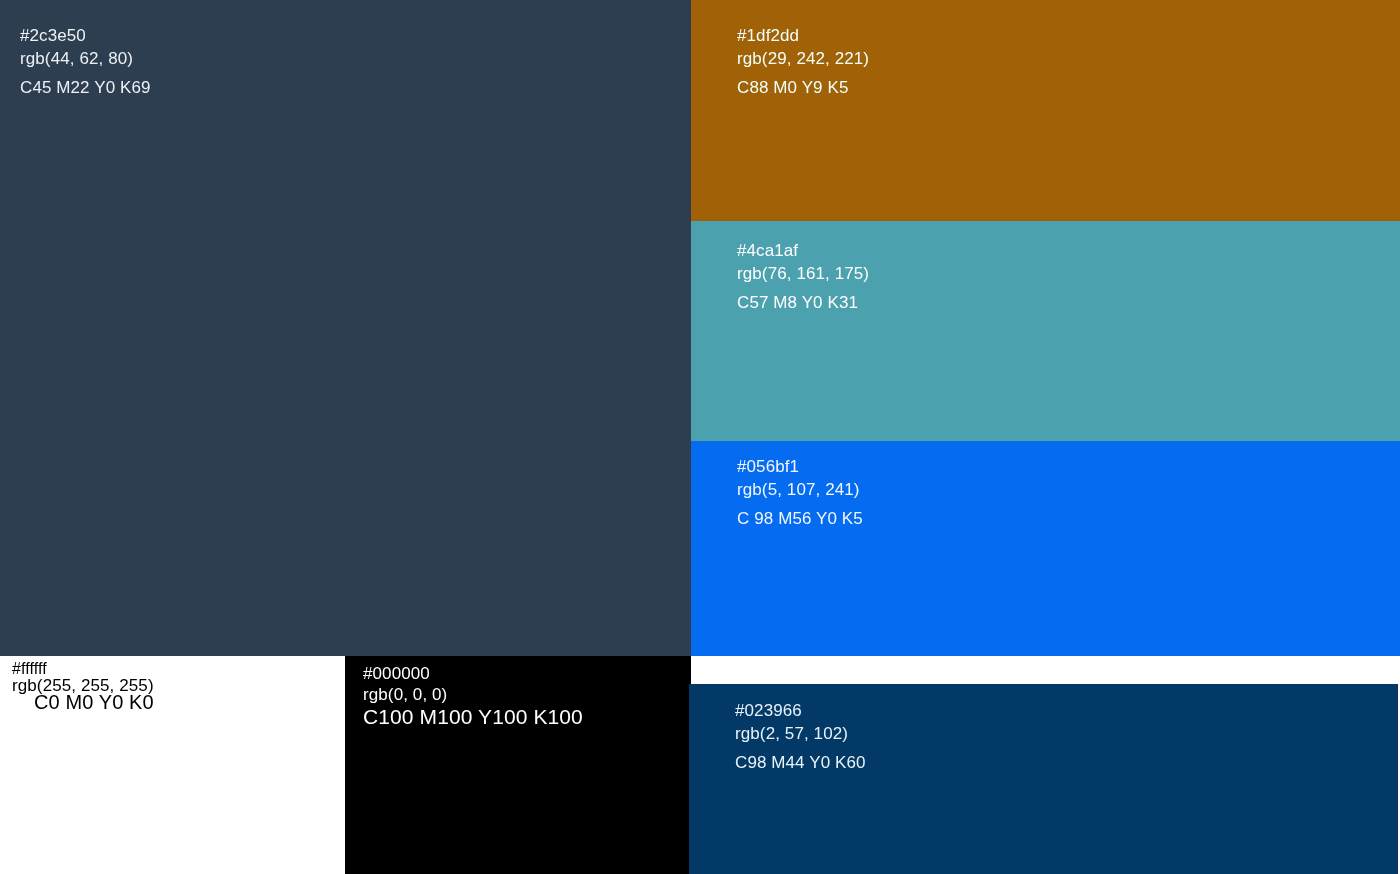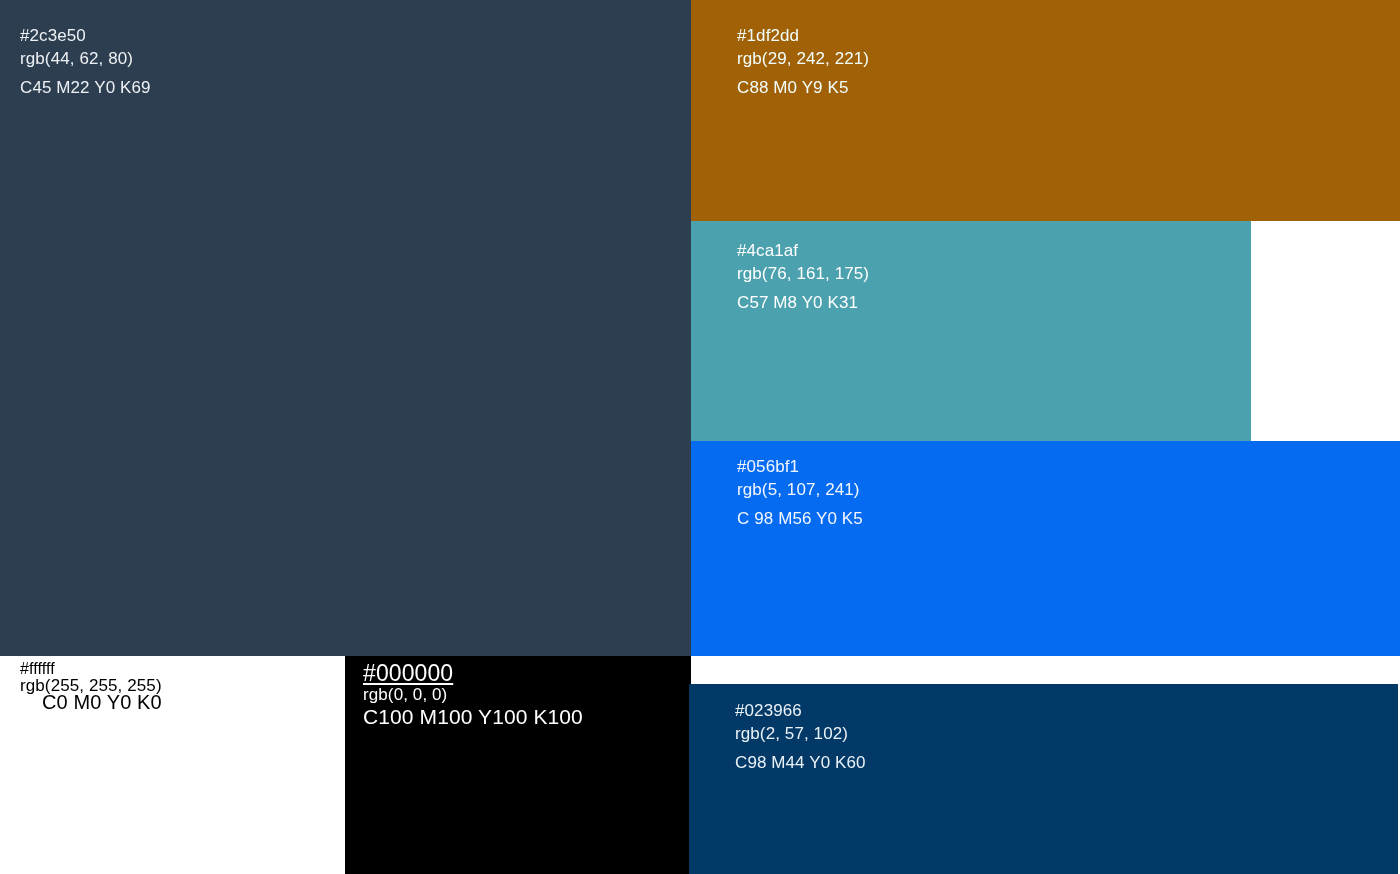--- a/index.html
+++ b/index.html
@@ -35,30 +35,30 @@
   .metrics-default .hex   { font-size: 17px; line-height: 22px; }
   .metrics-default .rgb   { font-size: 17px; line-height: 23px; }
   .metrics-default .cmyk  { font-size: 17px; line-height: 23px; padding-top: 6px; }
 
   
   .metrics-compact .hex   { font-size: 16px; line-height: 16px; }
   .metrics-compact .rgb   { font-size: 17px; line-height: 17px; }
   .metrics-compact .cmyk  { font-size: 20px; line-height: 17px; padding-top: 0px; text-align: right; }
 
   
-  .metrics-medium .hex    { font-size: 23px; line-height: 21px; text-decoration: underline; }
+  .metrics-medium .hex    { font-size: 17px; line-height: 21px; }
   .metrics-medium .rgb    { font-size: 17px; line-height: 21px; }
   .metrics-medium .cmyk   { font-size: 21px; line-height: 21px; padding-top: 1px; }
 
   
   #sw-midnight   { left: 0px;   top: 0px;   width: 691px; height: 656px; }
   #sw-turquoise  { left: 691px; top: 0px;   width: 709px; height: 221px; }
-  #sw-steel      { left: 691px; top: 221px; width: 560px; height: 220px; }
+  #sw-steel      { left: 691px; top: 221px; width: 709px; height: 220px; }
   #sw-brightblue { left: 691px; top: 441px; width: 709px; height: 215px; }
-  #sw-white      { left: 8px;   top: 656px; width: 373px; height: 218px; }
+  #sw-white      { left: 0px;   top: 656px; width: 373px; height: 218px; }
   #sw-black      { left: 345px; top: 656px; width: 346px; height: 218px; }
   #sw-navy       { left: 689px; top: 656px; width: 709px; height: 218px; margin-top: 28px; }
 
   
   #sw-midnight   .swatch-labels { left: 20px; top: 25px; }
   #sw-turquoise  .swatch-labels { left: 46px; top: 25px; }
   #sw-steel      .swatch-labels { left: 46px; top: 19px; }
   #sw-brightblue .swatch-labels { left: 46px; top: 15px; }
   #sw-white      .swatch-labels { left: 12px; top: 5px; }
   #sw-black      .swatch-labels { left: 18px; top: 7px; }

